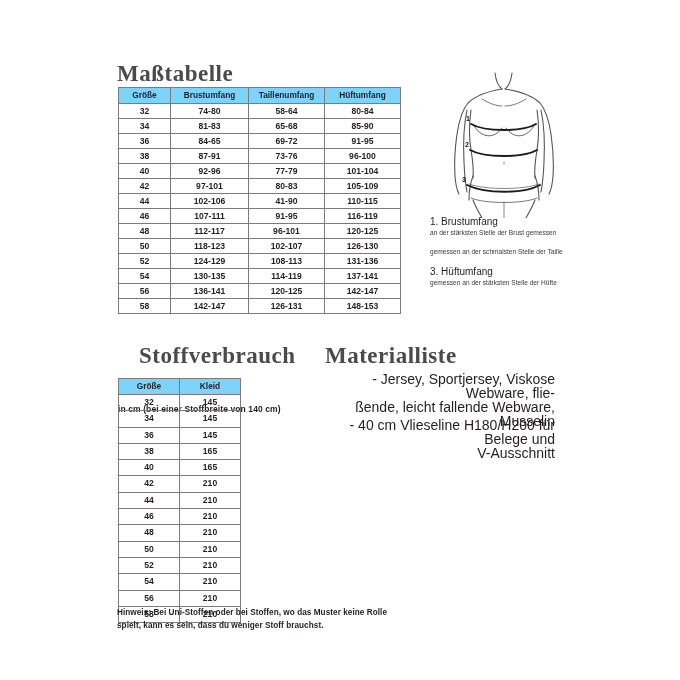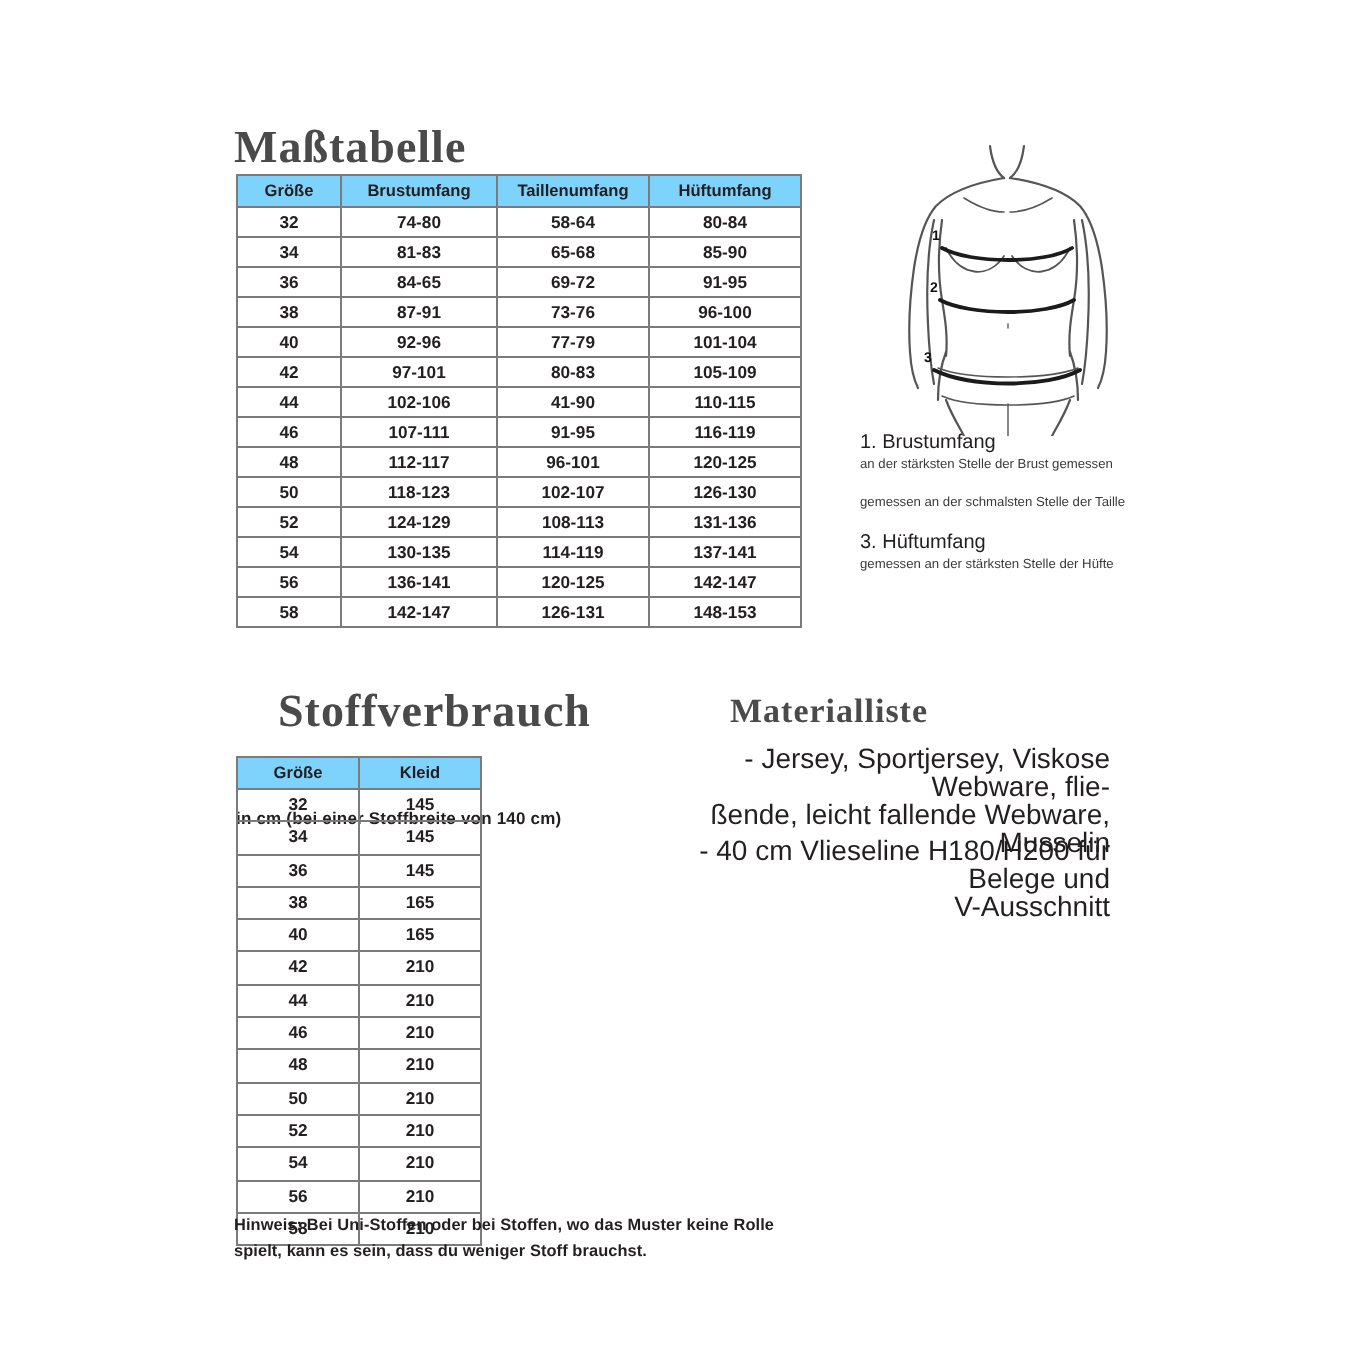--- a/index.html
+++ b/index.html
@@ -39,23 +39,22 @@
     left: 117px;
     top: 342px;
     font-size: 23px;
     line-height: 27px;
     margin-left: 22px;
   }
   #materialliste-heading {
     position: absolute;
     left: 325px;
     top: 342px;
-    font-size: 17px;
+    font-size: 23px;
     line-height: 27px;
-    margin-left: 40px;
   }
 
   .subtitle {
     position: absolute;
     left: 118px;
     top: 365px;
     font-size: 8.5px;
     font-weight: 700;
     color: #231f20;
     letter-spacing: 0.1px;

